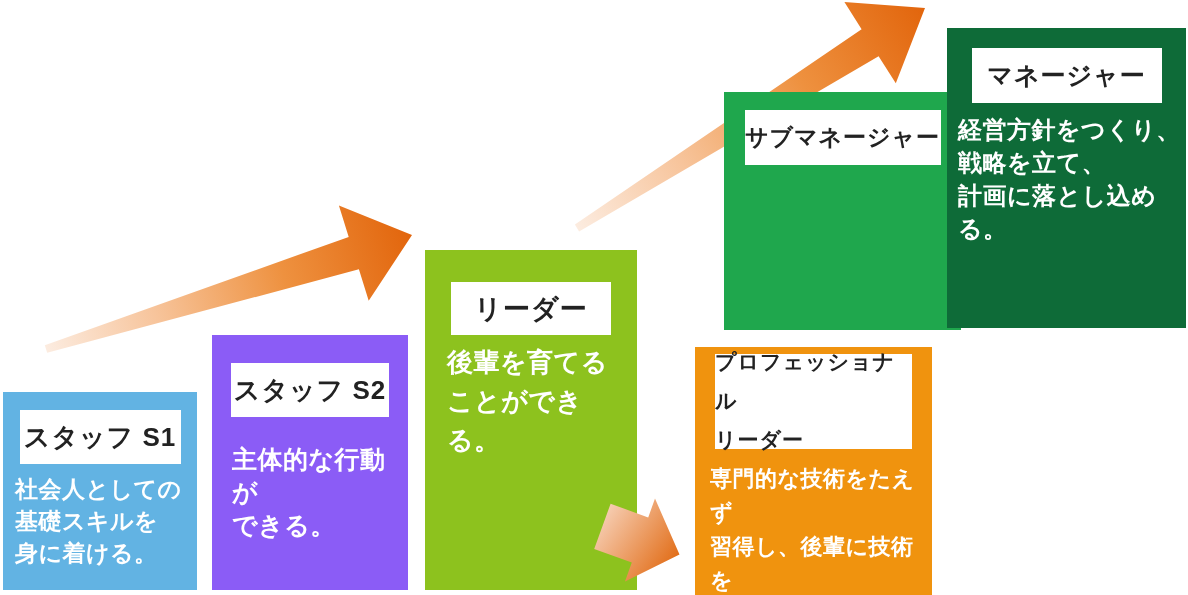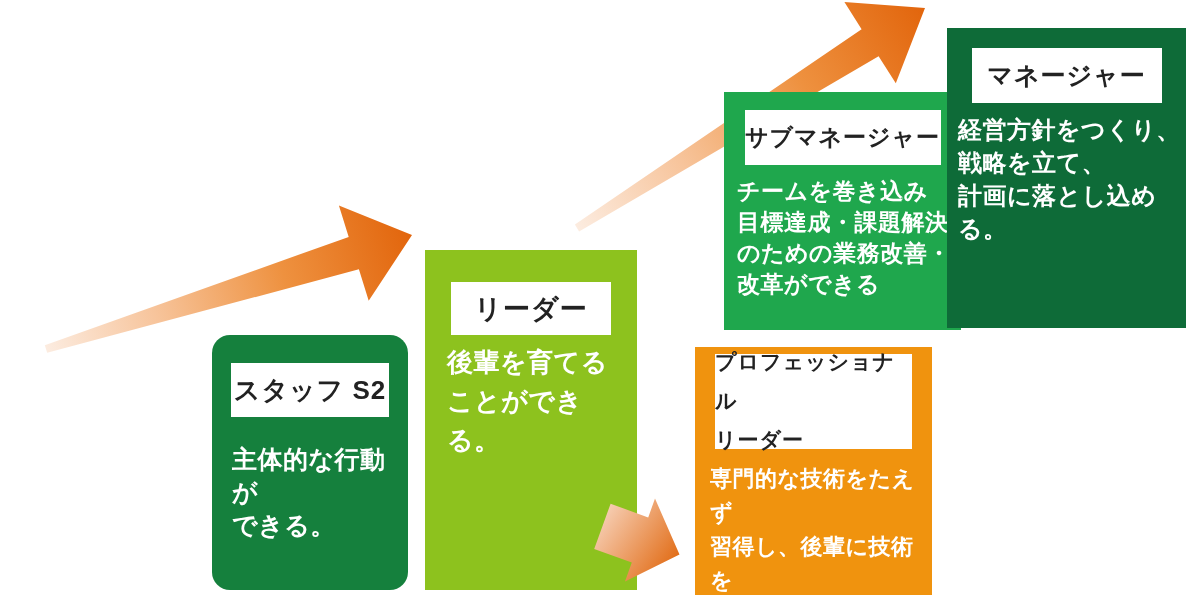--- a/index.html
+++ b/index.html
@@ -56,39 +56,41 @@
       </linearGradient>
       <linearGradient id="g3" gradientUnits="userSpaceOnUse" x1="598" y1="508" x2="681" y2="566">
         <stop offset="0" stop-color="#f8d5bf"></stop>
         <stop offset="1" stop-color="#e0660c"></stop>
       </linearGradient>
     </defs>
     <polygon points="44.8,345.2 348.7,236.9 338.9,205.4 412,235 368.7,300.8 358.9,269.3 47.2,352.8" fill="url(#g1)"></polygon>
     <polygon points="574.9,224.6 861.6,29.2 844.4,2.1 925,8 895.8,83.3 878.6,56.2 579.1,231.4" fill="url(#g2)"></polygon>
   </svg>
 
+  <div class="box b1" style="background-color: rgb(98, 179, 227);">
+    <div class="ttl t1">スタッフ S1</div>
+    <div class="desc d1">社会人としての
+基礎スキルを
+身に着ける。</div>
+  </div>
 
-  <div class="box b2" style="background-color: #15803d; border-radius: 18px;">
+  <div class="box b2" style="background-color: #8b5cf6;">
     <div class="ttl t2">スタッフ S2</div>
     <div class="desc d2">主体的な行動が
 できる。</div>
   </div>
 
   <div class="box b3" style="background-color: rgb(141, 194, 30);">
     <div class="ttl t3">リーダー</div>
     <div class="desc d3">後輩を育てる
 ことができる。</div>
   </div>
 
   <div class="box b4" style="background-color: rgb(31, 167, 77);">
     <div class="ttl t4">サブマネージャー</div>
-    <div class="desc d4">チームを巻き込み
-目標達成・課題解決
-のための業務改善・
-改革ができる</div>
   </div>
 
   <div class="box b5" style="background-color: rgb(240, 147, 14);">
     <div class="ttl t5">プロフェッショナル
 リーダー</div>
     <div class="desc d5">専門的な技術をたえず
 習得し、後輩に技術を
 伝承できる。</div>
   </div>
 

